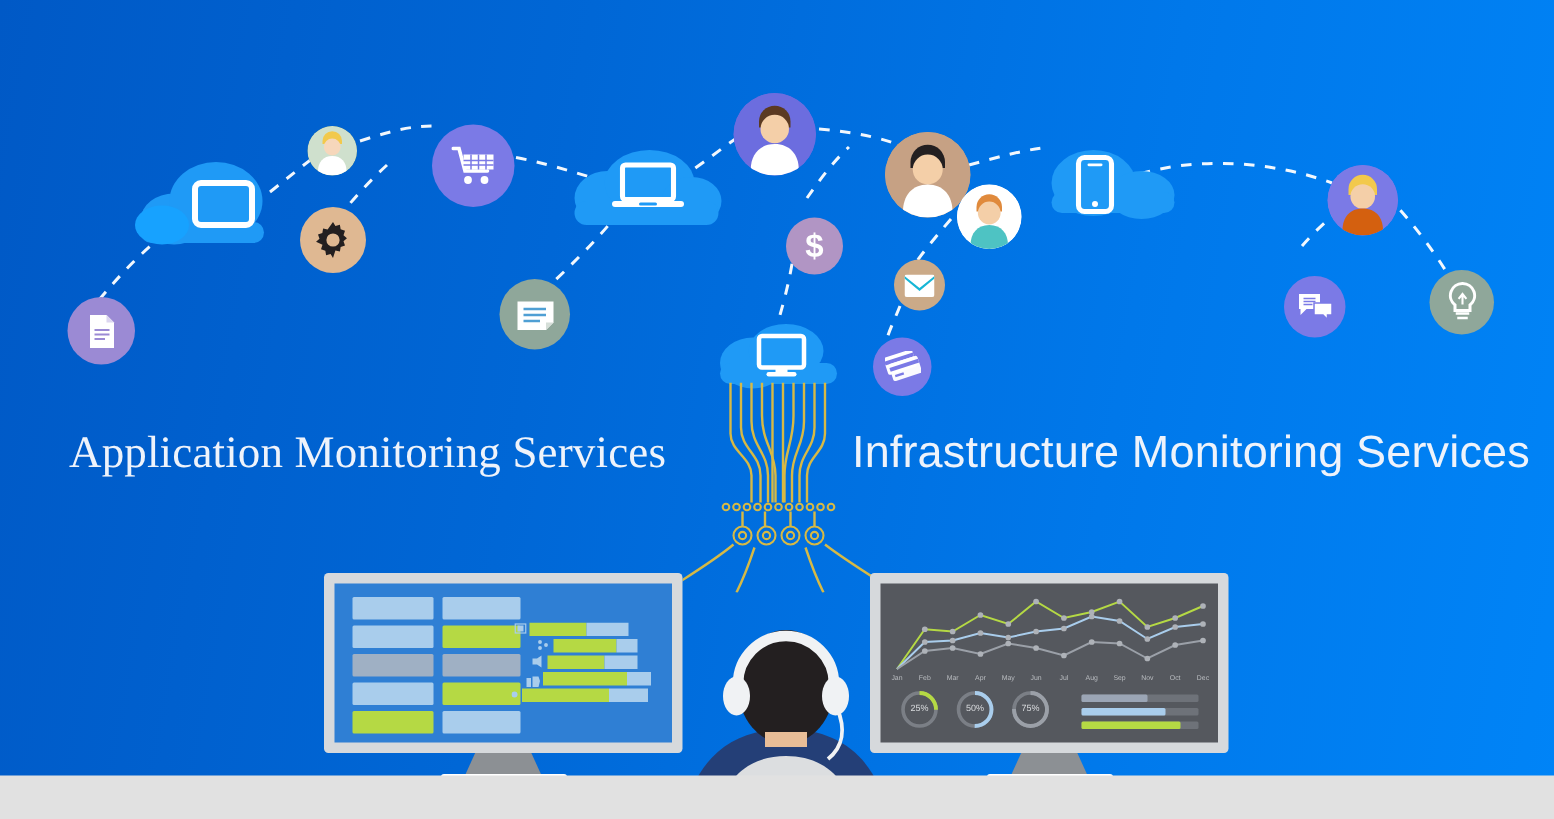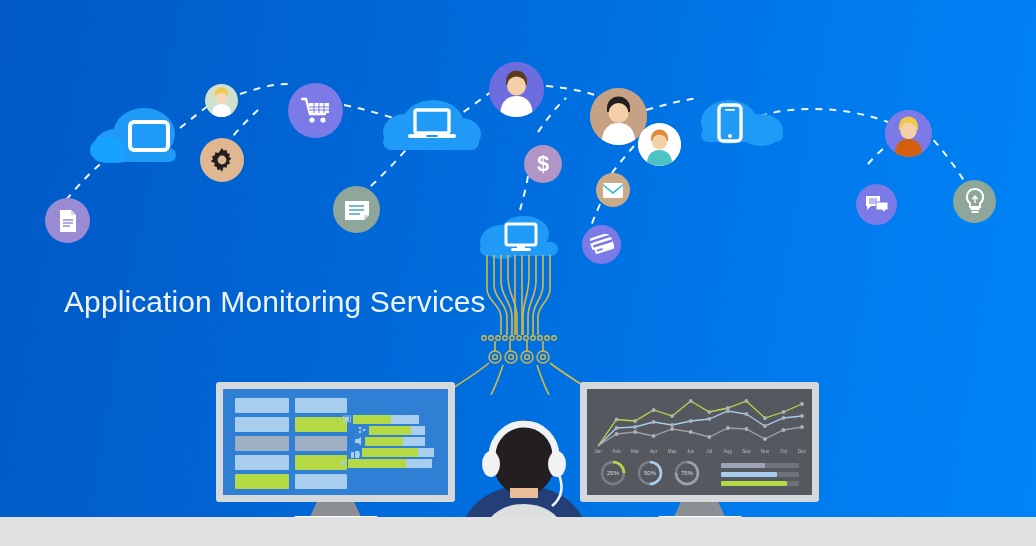--- a/index.html
+++ b/index.html
@@ -19,21 +19,21 @@
     height: 29px; background: #e1e1e1;
   }
 
   
   .headline {
     position: absolute; top: 285px;
     font-size: 30px; font-weight: 400;
     color: #eef3fb; letter-spacing: .1px;
     white-space: nowrap;
   }
-  #label-left  { left: 64px; }
+  #label-left  { left: 46px; font-family: Liberation Serif, serif; }
   #label-right { left: 568px; }
 
   
   .arcs { position: absolute; inset: 0; pointer-events: none; }
 
   
   .node {
     position: absolute;
     border-radius: 50%;
     display: flex; align-items: center; justify-content: center;
@@ -482,15 +482,16 @@
 
     <path d="M58 52a32 32 0 0164 0" fill="none" stroke="#f0f2f4" stroke-width="7" stroke-linecap="round"></path>
 
     <ellipse cx="57" cy="60" rx="9" ry="13" fill="#f0f2f4"></ellipse>
     <ellipse cx="123" cy="60" rx="9" ry="13" fill="#f0f2f4"></ellipse>
 
     <path d="M124 68c6 14 4 26-6 34" fill="none" stroke="#f0f2f4" stroke-width="2.6"></path>
   </svg>
 
   <div class="headline" id="label-left">Application Monitoring Services</div>
+  <div class="headline" id="label-right">Infrastructure Monitoring Services</div>
 
   <div class="floor"></div>
 </div>
 
 </body></html>

